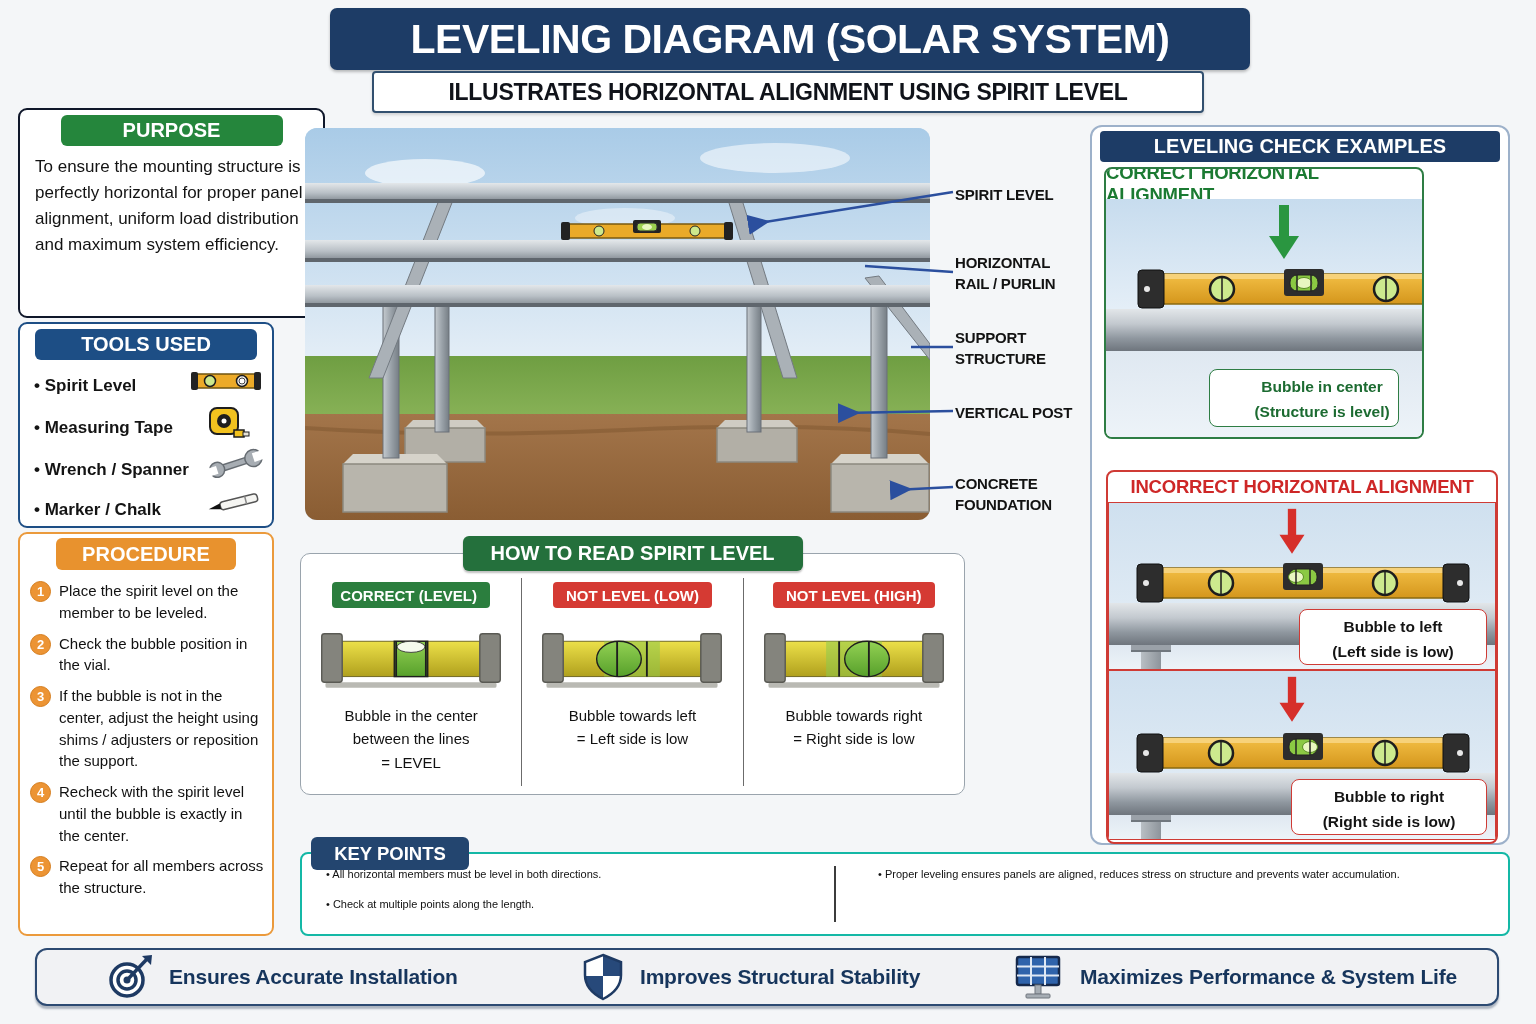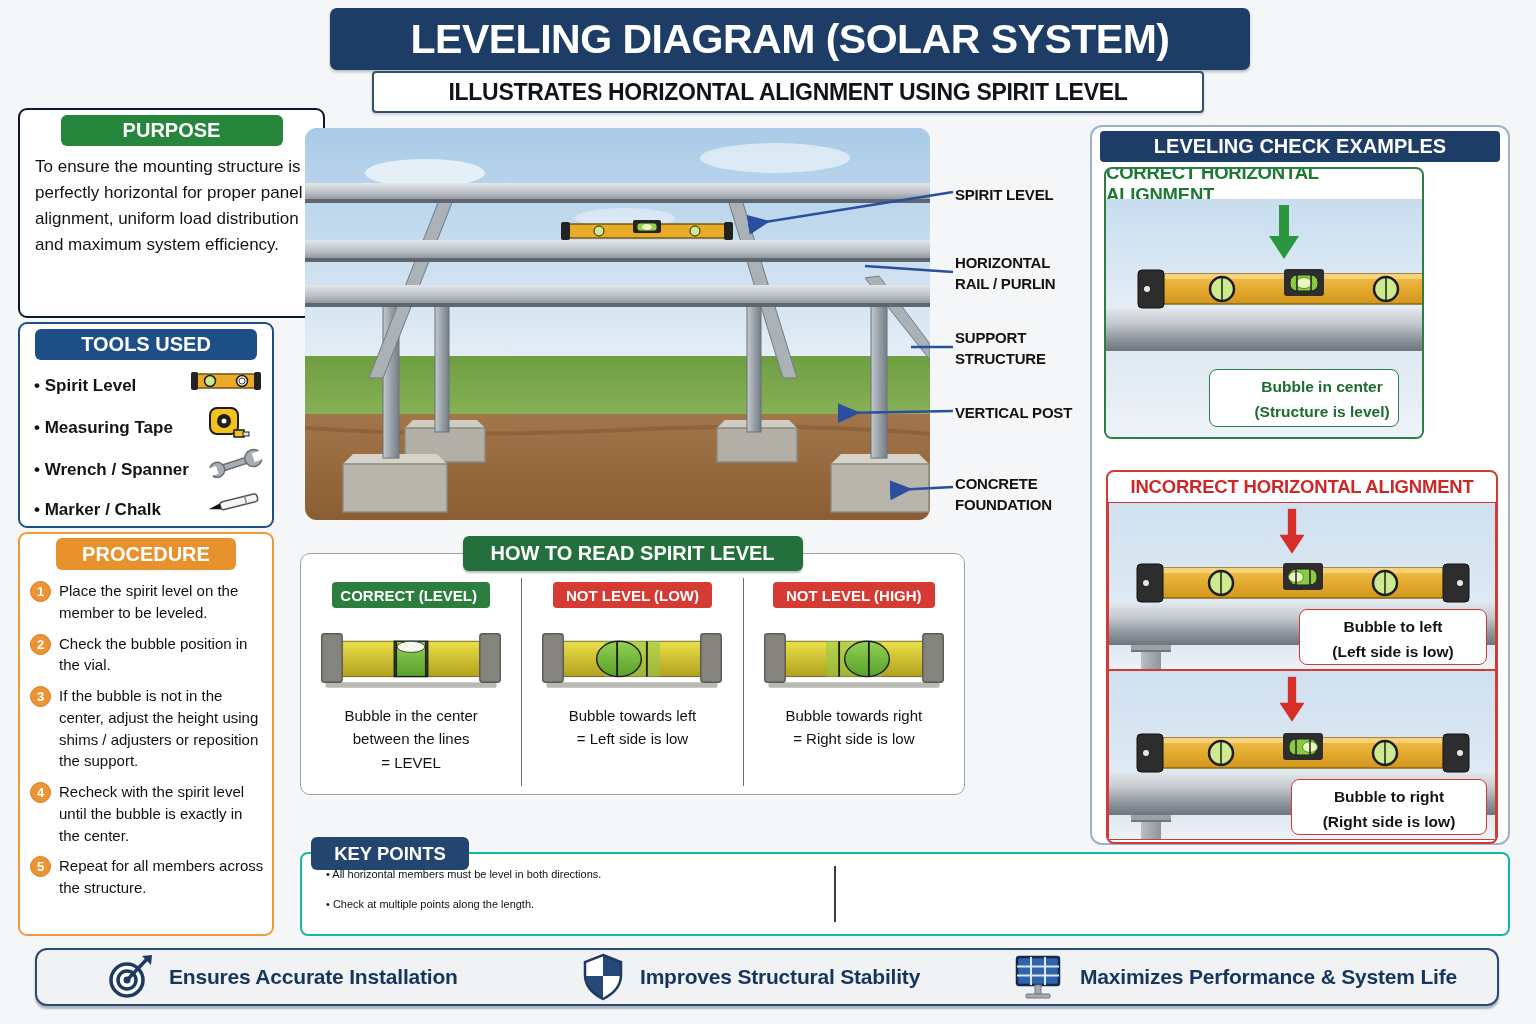--- a/index.html
+++ b/index.html
@@ -456,20 +456,21 @@
       </div>
     </div>
   </div>
 </div>
 
 <div class="abs keypoints">
   <div class="kp-tab">KEY POINTS</div>
   <div class="kp-divider"></div>
   <div class="kp-item" style="left:24px; top:12px; width:480px;">All horizontal members must be level in both directions.</div>
   <div class="kp-item" style="left:24px; top:42px; width:480px;">Check at multiple points along the length.</div>
+  <div class="kp-item" style="left:576px; top:12px; width:600px;">Proper leveling ensures panels are aligned, reduces stress on structure and prevents water accumulation.</div>
 </div>
 
 <div class="abs footer">
   <div class="foot-group" style="left:70px;">
     <svg width="46" height="46" viewBox="0 0 46 46">
       <circle cx="20" cy="26" r="16" fill="#fff" stroke="#1e3a63" stroke-width="3.5"></circle>
       <circle cx="20" cy="26" r="9" fill="#fff" stroke="#1e3a63" stroke-width="3.5"></circle>
       <circle cx="20" cy="26" r="3.5" fill="#1e3a63"></circle>
       <line x1="40" y1="5" x2="22" y2="24" stroke="#1e3a63" stroke-width="3.5"></line>
       <polygon points="35,2 45,1 44,11" fill="#1e3a63"></polygon>

